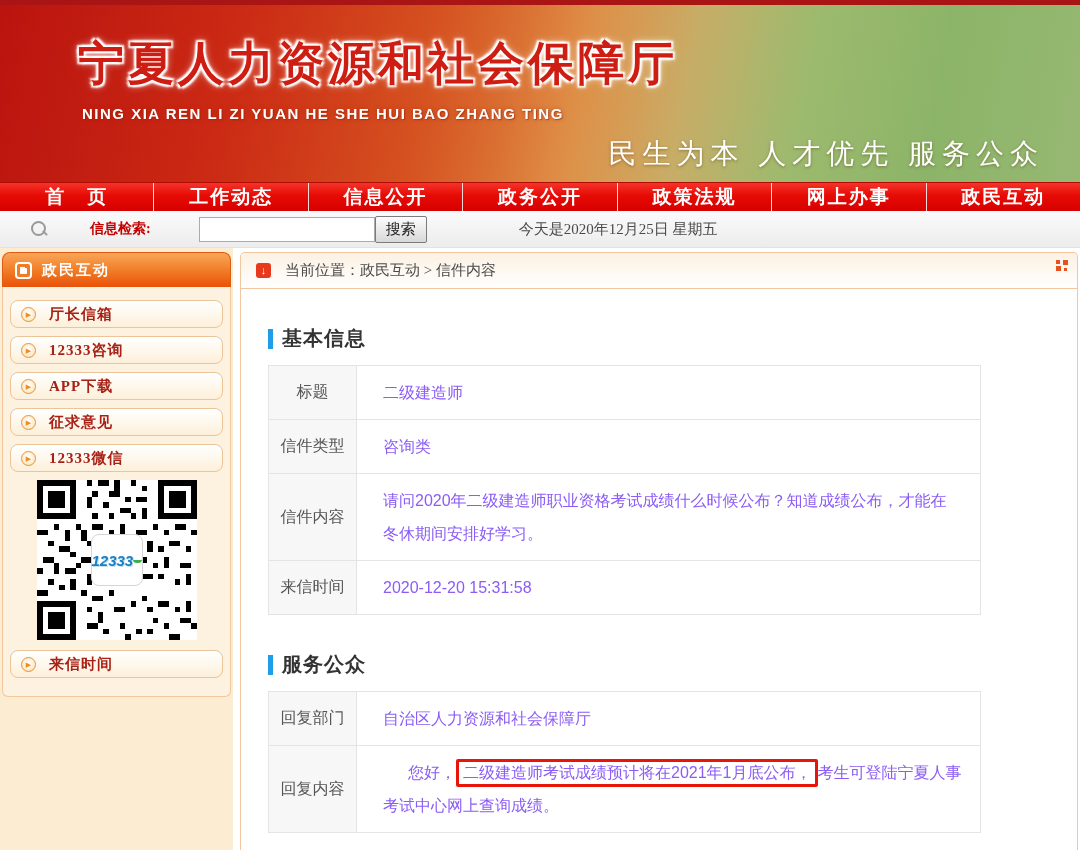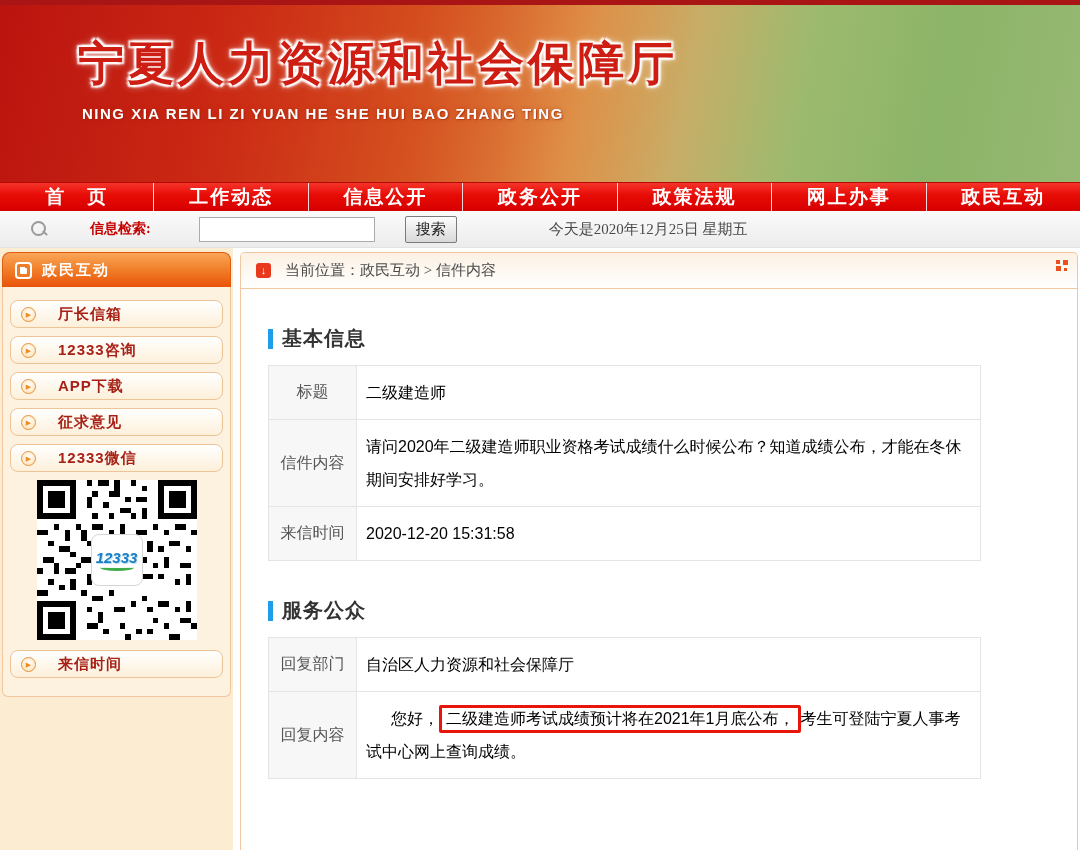--- a/index.html
+++ b/index.html
@@ -34,21 +34,21 @@
     background:linear-gradient(#fbfbfb,#ececec); border-bottom:1px solid #e2e2e2; }
   .mag-icon { width:18px; height:18px; margin-left:30px; position:relative; }
   .mag-icon::before { content:""; position:absolute; left:1px; top:1px; width:11px; height:11px;
     border:2px solid #9a9a9a; border-radius:50%; }
   .mag-icon::after { content:""; position:absolute; left:12px; top:12px; width:6px; height:2px;
     background:#9a9a9a; transform:rotate(45deg); }
   .search-label { margin-left:42px; color:#c40000; font-weight:bold; font-size:14px;
     font-family:"Liberation Serif", serif; }
   .search-input { margin-left:48px; width:176px; height:25px; border:1px solid #ababab;
     background:#fff; font-size:14px; padding:0 6px; }
-  .search-btn { margin-left:30px; width:52px; height:27px; font-size:15px; color:#222;
+  .search-btn { width:52px; height:27px; font-size:15px; color:#222;
     background:linear-gradient(#fdfdfd,#d8d8d8); border:1px solid #7b7b7b; border-radius:2px; cursor:pointer;
     font-family:"Liberation Sans", sans-serif; }
   .date-text { margin-left:92px; font-size:15px; color:#4a4a4a; font-family:"Liberation Serif", serif; }
 
   
   .main { display:flex; height:602px; background:#fff; }
 
   
   .sidebar-col { width:233px; background:#fcecd2; padding:4px 2px 0 2px; }
   .sb-header { height:35px; display:flex; align-items:center;
@@ -61,27 +61,27 @@
   .sb-header-label { color:#fff; font-size:15px; font-weight:bold; margin-left:10px; letter-spacing:2px; }
   .sb-panel { background:#fdf2e0; border:1px solid #f2c69e; border-top:none;
     border-radius:0 0 6px 6px; padding:13px 7px 10px 7px; }
   .sb-item { height:28px; margin-bottom:8px; display:flex; align-items:center;
     background:linear-gradient(#ffffff 0%, #fdf0da 100%);
     border:1px solid #edc498; border-radius:8px; cursor:pointer; padding-left:10px; }
   .bullet-icon { width:15px; height:15px; border-radius:50%; border:1px solid #e79238;
     background:radial-gradient(circle at 50% 40%, #fff 0%, #fde9c8 70%, #f6c275 100%);
     display:flex; align-items:center; justify-content:center;
     font-size:7px; color:#ef8c1f; line-height:1; }
-  .sb-item-label { margin-left:22px; color:#a82116; font-weight:bold; font-size:15px;
-    font-family:Liberation Sans, sans-serif; letter-spacing:1px; }
+  .sb-item-label { margin-left:13px; color:#a82116; font-weight:bold; font-size:15px;
+    font-family:Liberation Serif, serif; letter-spacing:1px; }
   .qr-wrap { width:160px; height:160px; margin:3px auto 10px auto; position:relative; background:#fff; }
   .qr-wrap svg { width:100%; height:100%; display:block; }
   .qr-logo { position:absolute; left:50%; top:50%; width:52px; height:52px; transform:translate(-50%,-50%);
     background:#fff; border:1px solid #d5d5d5; border-radius:8px;
-    display:flex; align-items:center; justify-content:center; flex-direction:column; }
+    display:flex; align-items:center; justify-content:center; }
   .qr-logo-text { font-size:15px; font-weight:bold; font-style:italic; color:#1b7fc4;
     text-shadow:1px 1px 0 #bfe0f2; }
   .qr-logo-swoosh { width:34px; height:7px; border-bottom:3px solid #3fae4a; border-radius:50%; margin-top:-2px; }
 
   
   .content { flex:1; margin:4px 2px 0 7px; background:#fff;
     border:1px solid #f2c69e; border-bottom:none; border-radius:5px 5px 0 0; position:relative; }
   .crumbbar { height:36px; display:flex; align-items:center;
     background:linear-gradient(#fcf1e3, #fefcf9 80%, #fff); border-bottom:1px solid #f2c69e;
     border-radius:5px 5px 0 0; padding-left:15px; }
@@ -97,32 +97,33 @@
   .corner-dots i:nth-child(4){ right:1px; bottom:0; width:3px; height:3px; }
 
   .section { margin-top:36px; }
   .sec-title { display:flex; align-items:center; margin-left:27px; }
   .bluebar { width:5px; height:20px; background:#1e9ee8; }
   .sec-title-text { margin-left:9px; font-size:20px; color:#333; font-weight:600; letter-spacing:1px; }
 
   table.info { border-collapse:collapse; margin:13px 0 0 27px; width:713px; table-layout:fixed; }
   table.info td { border:1px solid #e4e4e4; font-size:16px; }
   td.lbl { width:88px; height:46px; background:#f7f7f7; color:#555; text-align:center;margin-left:12px; }
-  td.val { color:#000000; padding:10px 18px 10px 9px; line-height:33px; }
+  td.val { color:#8b5cf6; padding:10px 18px 10px 26px; line-height:33px; }
   tr.tall td.lbl, tr.tall td.val { height:68px; }
 
   .hl-box { border:3px solid #e8150b; padding:2px 3px 3px 4px; border-radius:2px; }
   .indent-first { text-indent:25px; }
 </style>
 </head>
 <body>
 
 <div class="banner">
   <div class="banner-title">宁夏人力资源和社会保障厅</div>
   <div class="banner-pinyin">NING XIA  REN LI ZI YUAN HE SHE HUI BAO ZHANG TING</div>
+  <div class="banner-slogan">民生为本 人才优先 服务公众</div>
 </div>
 
 <div class="nav">
   <div class="nav-item">首　页</div>
   <div class="nav-item">工作动态</div>
   <div class="nav-item">信息公开</div>
   <div class="nav-item">政务公开</div>
   <div class="nav-item">政策法规</div>
   <div class="nav-item">网上办事</div>
   <div class="nav-item">政民互动</div>
@@ -294,20 +295,24 @@
       <div class="sec-title">
         <span class="bluebar"></span>
         <span class="sec-title-text">基本信息</span>
       </div>
       <table class="info">
         <tbody>
             <tr>
           <td class="lbl">标题</td>
           <td class="val">二级建造师</td>
         </tr>
+        <tr>
+          <td class="lbl">信件类型</td>
+          <td class="val">咨询类</td>
+        </tr>
         <tr class="tall">
           <td class="lbl">信件内容</td>
           <td class="val">请问2020年二级建造师职业资格考试成绩什么时候公布？知道成绩公布，才能在冬休期间安排好学习。</td>
         </tr>
         <tr>
           <td class="lbl">来信时间</td>
           <td class="val">2020-12-20 15:31:58</td>
         </tr>
       </tbody>
         </table>

